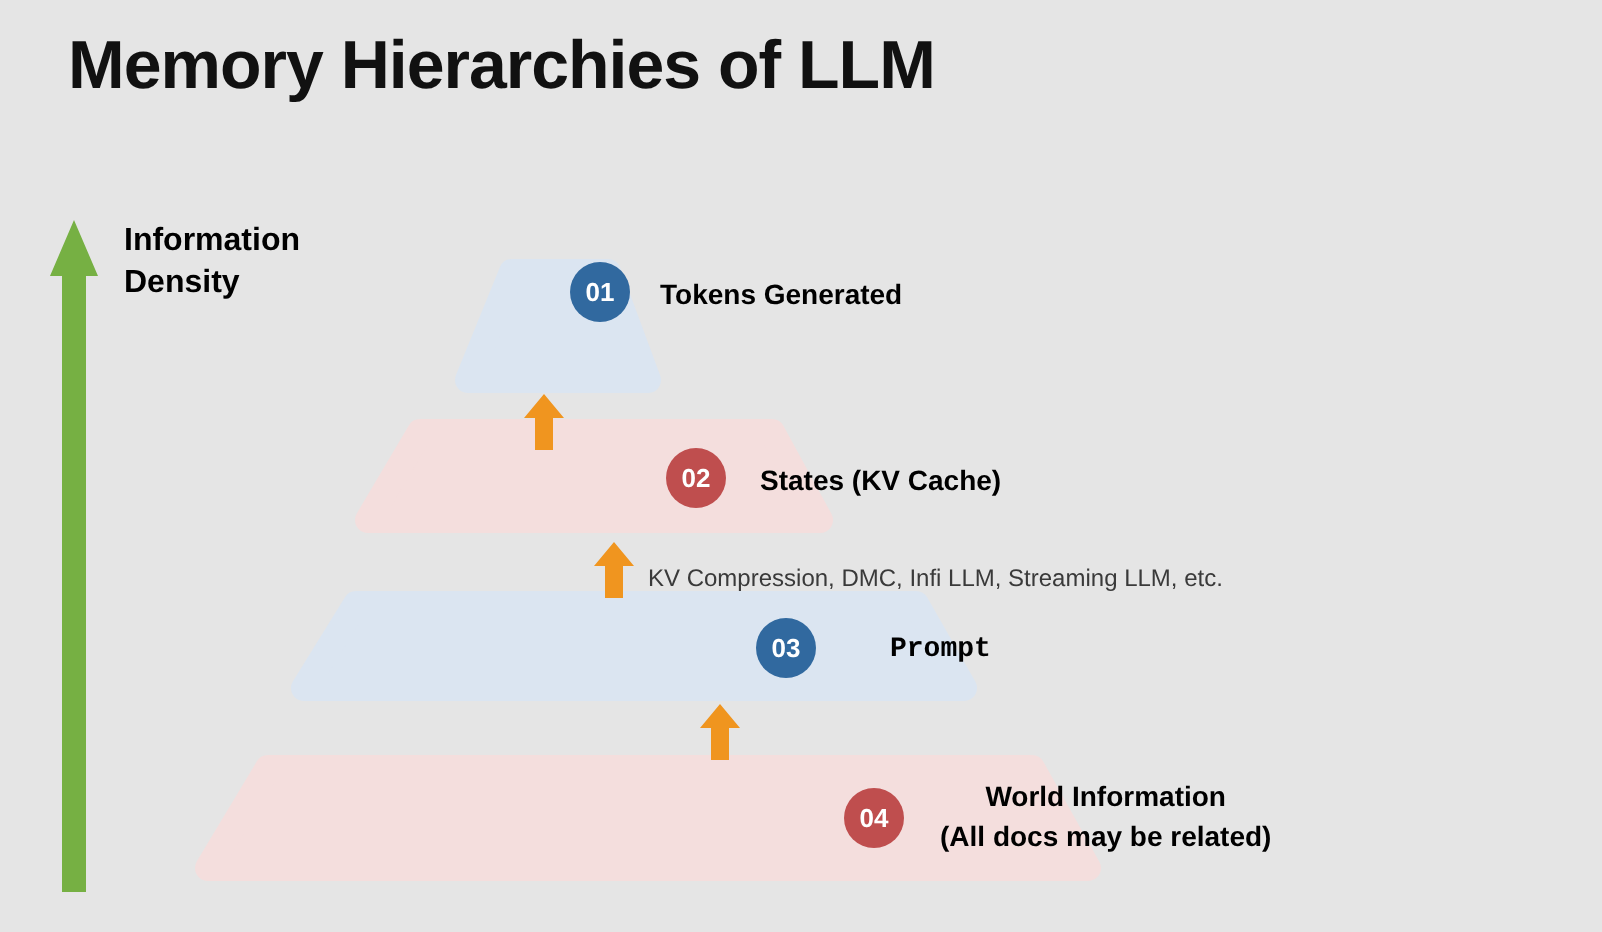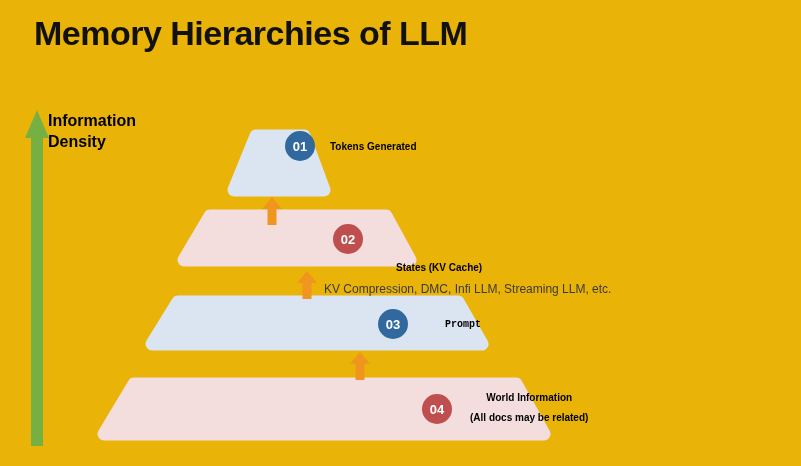--- a/index.html
+++ b/index.html
@@ -1,32 +1,32 @@
 <!DOCTYPE html>
 <html><head>
 <meta charset="utf-8">
 <style>
   html,body { margin:0; padding:0; background:#ffffff; }
   .slide {
-    position:relative; width:801px; height:466px; background:#eab308;
+    position:relative; width:801px; height:466px; background:#e5e5e5;
     font-family:"Liberation Sans", sans-serif; overflow:hidden;
   }
   .title {
     position:absolute; left:34px; top:14px;
     font-size:34px; font-weight:700; color:#111111; letter-spacing:-0.5px;
     white-space:nowrap;
   }
   .axis-label {
-    position:absolute; left:48px; top:110px;
+    position:absolute; left:62px; top:110px;
     font-size:16px; font-weight:700; color:#000000; line-height:21px;
   }
   svg.diagram { position:absolute; left:0; top:0; }
   .trap { stroke-width:13; stroke-linejoin:round; stroke-linecap:round; }
   .layer-label {
-    position:absolute; font-size:10px; font-weight:700; color:#000000;
+    position:absolute; font-size:14px; font-weight:700; color:#000000;
     line-height:20px; white-space:nowrap;
   }
   .annotation {
     position:absolute; font-size:12px; color:#3a3a3a; white-space:nowrap;
   }
   .badge-num {
     font-family:"Liberation Sans", sans-serif;
     font-weight:700; font-size:13px; fill:#ffffff; text-anchor:middle;
   }
 </style>
@@ -68,21 +68,21 @@
 
     <circle cx="393" cy="324" r="15" fill="#31699f"></circle>
     <text class="badge-num" x="393" y="328.5">03</text>
 
     <circle cx="437" cy="409" r="15" fill="#bf4e4e"></circle>
     <text class="badge-num" x="437" y="413.5">04</text>
   </svg>
 
   <div class="layer-label" style="left:330px; top:137px;">Tokens Generated</div>
 
-  <div class="layer-label" style="left:396px; top:230px;margin-top:28px;">States (KV Cache)</div>
+  <div class="layer-label" style="left:380px; top:230px;">States (KV Cache)</div>
 
   <div class="layer-label" style="left:445px; top:315px;font-family:Liberation Mono, monospace;">Prompt</div>
 
   <div class="layer-label" style="left:470px; top:388px;text-align:center;">
     <div>World Information</div>
     <div>(All docs may be related)</div>
   </div>
 
 
   <div class="annotation" style="left:324px; top:282px;">KV Compression, DMC, Infi LLM, Streaming LLM, etc.</div>

